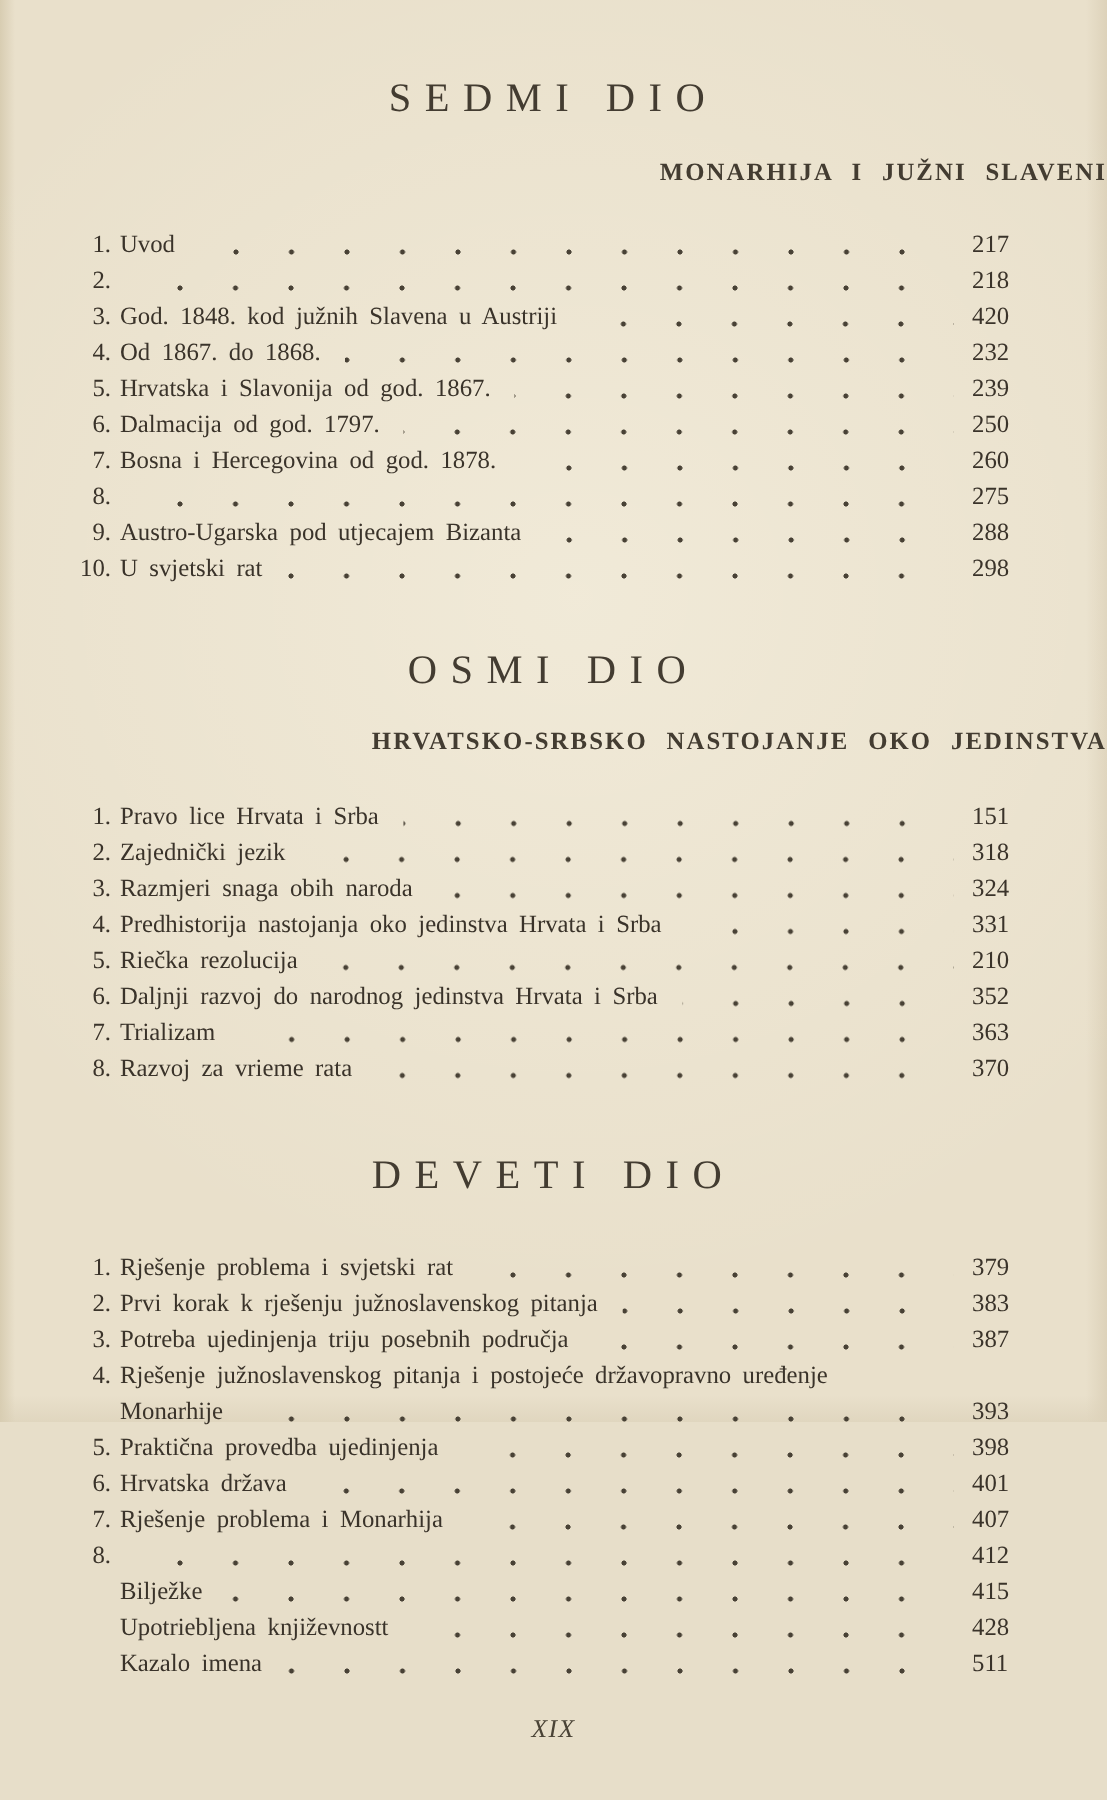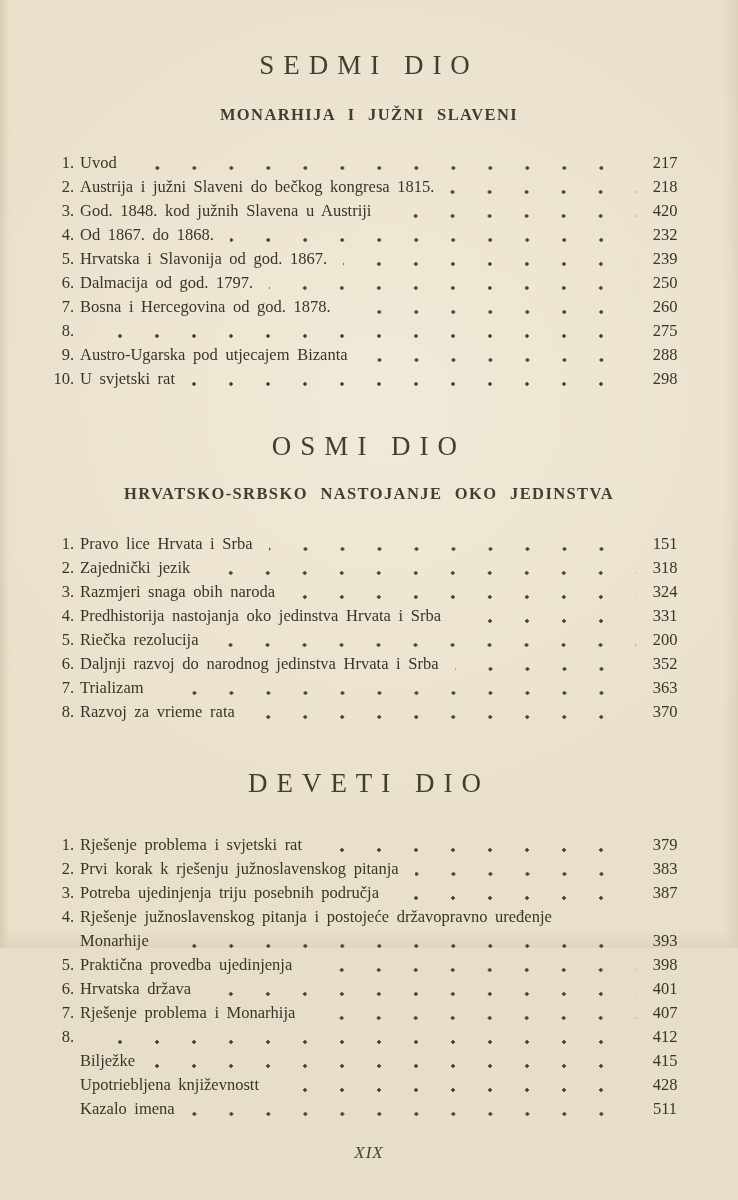--- a/index.html
+++ b/index.html
@@ -24,21 +24,21 @@
   }
   .section-title{
     text-align:center;
     font-size:27px;
     letter-spacing:9px;
     font-weight:normal;
     color:#433c31;
     margin:0 0 0 0;
   }
   .section-subtitle{
-    text-align:center;
+    text-align:right;
     font-size:16.5px;
     font-weight:bold;
     letter-spacing:1.4px;
     word-spacing:7px;
     color:#433c31;
     margin:0;
   }
   .entries{margin:0 56px 0 46px;}
   .row{
     display:flex;
@@ -63,21 +63,21 @@
     margin:0 12px 5px 16px;
     background-image:radial-gradient(circle at 2px 2px, #484135 1.5px, rgba(0,0,0,0) 1.9px);
     background-size:37px 4px;
     background-repeat:repeat-x;
     background-position:right bottom;
     min-width:18px;
   }
   .pg{
     flex:0 0 34px;
     width:34px;
-    text-align:center;
+    text-align:left;
   }
   .page-number{
     text-align:center;
     font-style:italic;
     font-size:17px;
     letter-spacing:1px;
     color:#4a4336;
   }
 </style>
 </head>
@@ -89,21 +89,20 @@
       <h2 class="section-subtitle" style="margin-top: 24px;">MONARHIJA I JUŽNI SLAVENI</h2>
       <div class="entries" style="margin-top: 26px;">
         <div class="row">
           <span class="num">1.</span>
           <span class="title">Uvod</span>
           <span class="leader"></span>
           <span class="pg">217</span>
         </div>
         <div class="row">
           <span class="num">2.</span>
-          <span class="title">Austrija i južni Slaveni do bečkog kongresa 1815.</span>
           <span class="leader"></span>
           <span class="pg">218</span>
         </div>
         <div class="row">
           <span class="num">3.</span>
           <span class="title">God. 1848. kod južnih Slavena u Austriji</span>
           <span class="leader"></span>
           <span class="pg">420</span>
         </div>
         <div class="row">
@@ -172,21 +171,21 @@
         <div class="row">
           <span class="num">4.</span>
           <span class="title">Predhistorija nastojanja oko jedinstva Hrvata i Srba</span>
           <span class="leader"></span>
           <span class="pg">331</span>
         </div>
         <div class="row">
           <span class="num">5.</span>
           <span class="title">Riečka rezolucija</span>
           <span class="leader"></span>
-          <span class="pg">200</span>
+          <span class="pg">210</span>
         </div>
         <div class="row">
           <span class="num">6.</span>
           <span class="title">Daljnji razvoj do narodnog jedinstva Hrvata i Srba</span>
           <span class="leader"></span>
           <span class="pg">352</span>
         </div>
         <div class="row">
           <span class="num">7.</span>
           <span class="title">Trializam</span>

